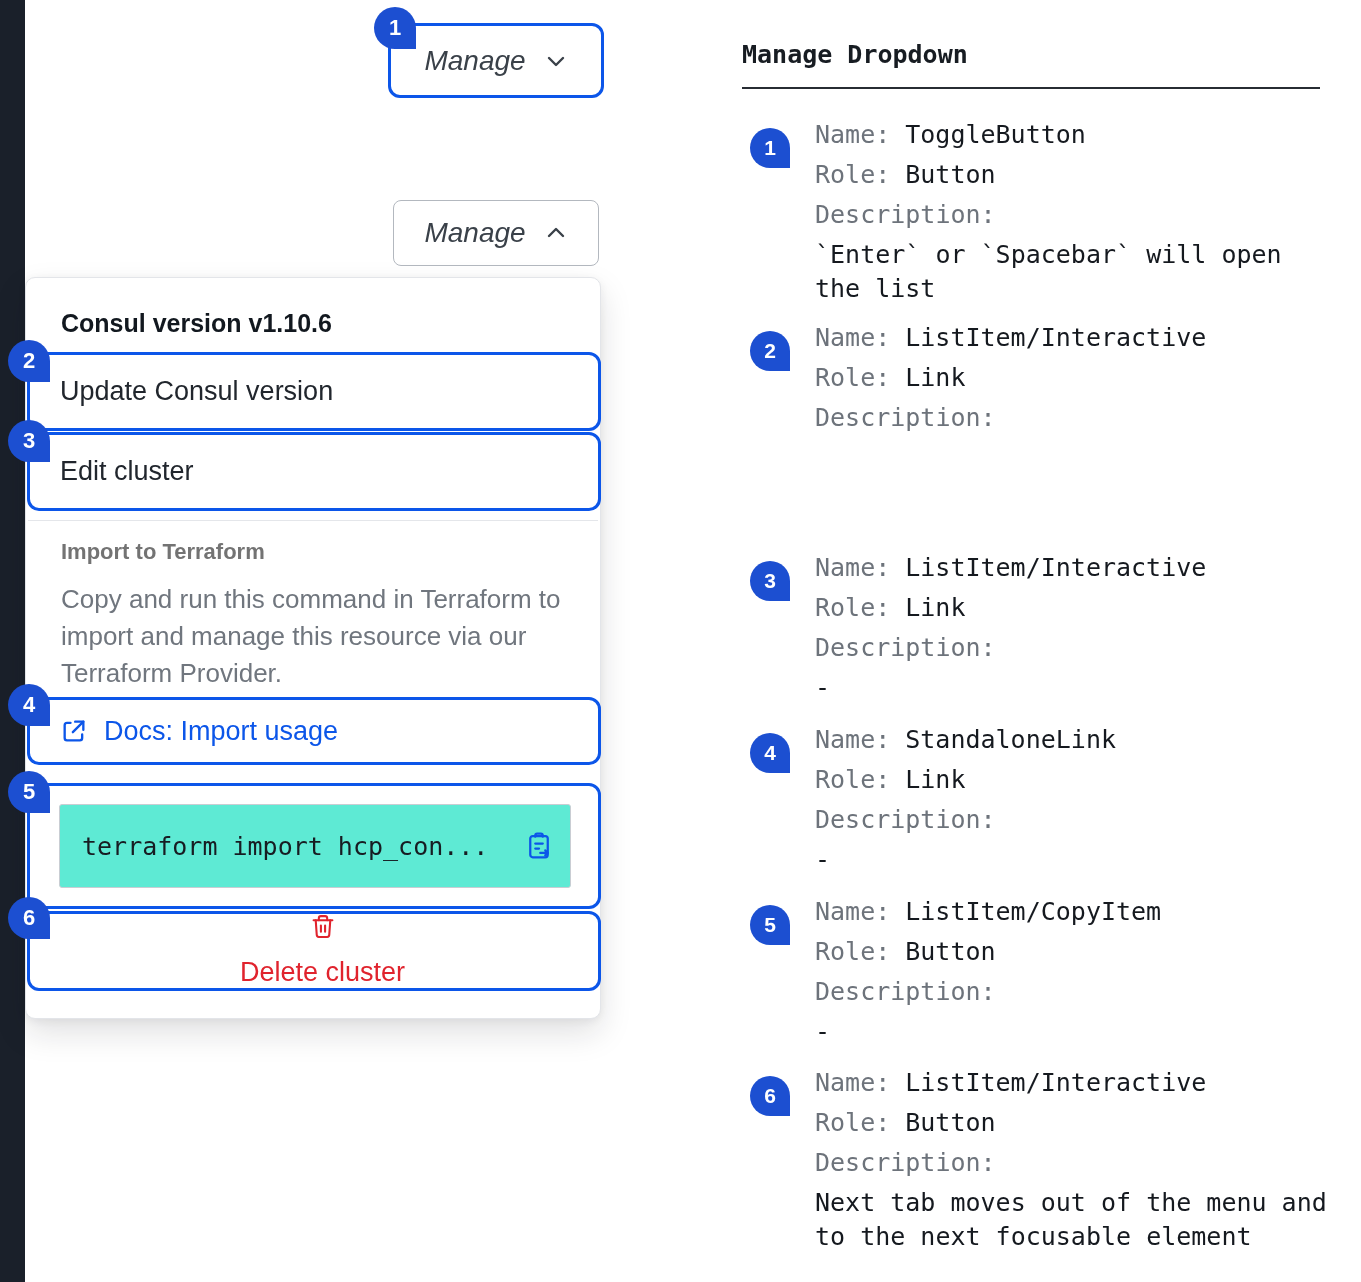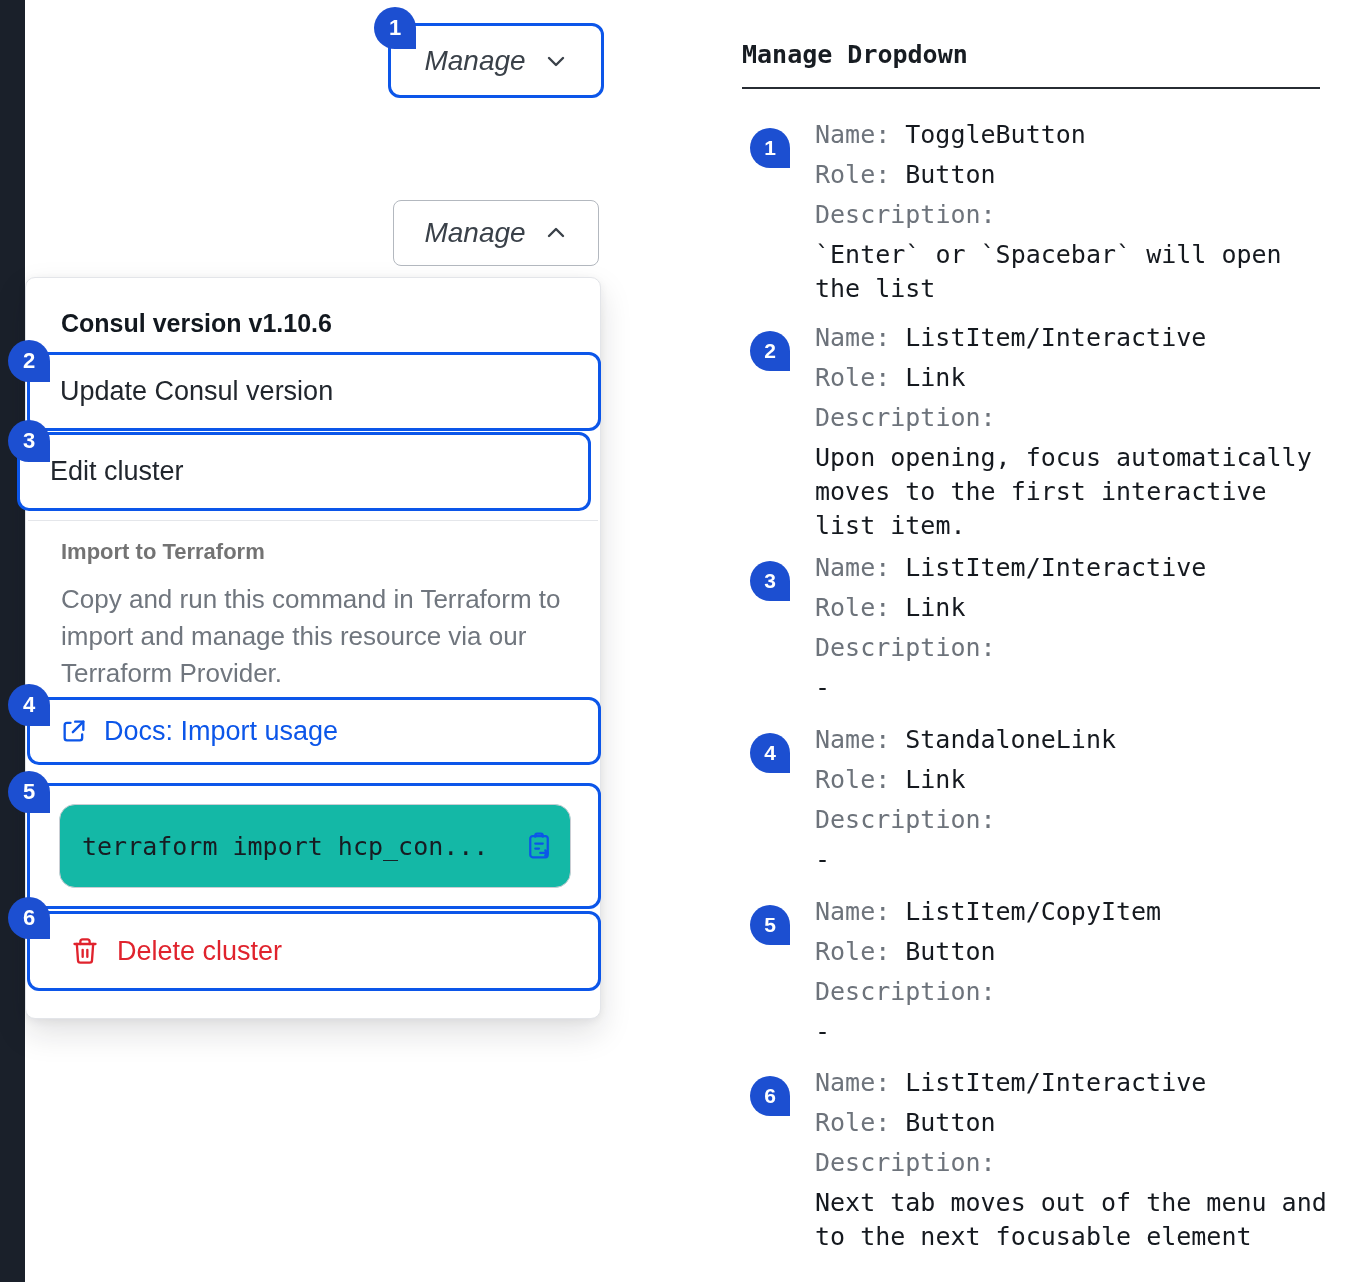--- a/index.html
+++ b/index.html
@@ -32,25 +32,25 @@
   .panel-header{position:absolute;left:35px;top:31px;font-size:25px;font-weight:700;color:#12181f;}
   .divider{position:absolute;left:2px;top:242px;width:570px;height:1px;background:#e4e6ea;}
   .import-title{position:absolute;left:35px;top:261px;font-size:22px;font-weight:700;color:#737373;}
   .import-desc{position:absolute;left:35px;top:303px;width:512px;font-size:26px;line-height:37px;color:#70767e;}
 
   .menu-item{width:100%;height:100%;display:flex;align-items:center;padding-left:30px;
     font-size:27px;color:#21262d;cursor:pointer;}
   .docs-link{display:flex;align-items:center;gap:16px;padding-left:30px;width:100%;height:100%;
     font-size:27px;font-weight:500;color:var(--link-blue);text-decoration:none;cursor:pointer;}
   .code-box{margin-left:29px;width:512px;height:84px;display:flex;align-items:center;
-    border:1px solid #c9cdd3;border-radius:16px;padding:0 16px 0 22px;background:#14b8a6;}
+    border:1px solid #c9cdd3;border-radius:3px;padding:0 16px 0 22px;background:#5eead4;}
   .code-text{flex:1;font-family:"DejaVu Sans Mono",monospace;font-size:25px;color:#171c22;}
   .copy-btn{background:none;border:none;color:var(--accent);cursor:pointer;display:flex;padding:0;}
-  .delete-item{display:flex;align-items:center;gap:18px;padding-left:41px;width:100%;height:100%;
-    font-size:27px;font-weight:500;color:var(--danger-red);cursor:pointer;}
+  .delete-item{display:flex;align-items:center;gap:18px;padding-left:17px;width:100%;height:100%;
+    font-size:27px;font-weight:500;color:var(--danger-red);cursor:pointer;flex-direction:column;}
 
   .doc-title{position:absolute;left:742px;top:40px;font-family:"DejaVu Sans Mono",monospace;
     font-size:25px;font-weight:600;color:#171c22;}
   .doc-hr{position:absolute;left:742px;top:87px;width:578px;height:2px;background:#272c33;}
 
   .entry{position:absolute;left:750px;display:flex;align-items:flex-start;}
   .entry-text{margin-left:25px;width:515px;font-family:"DejaVu Sans Mono",monospace;
     font-size:25px;color:var(--text-dark);}
   .entry-text .line{line-height:40px;white-space:nowrap;}
   .entry-text .lbl{color:var(--text-muted);}
@@ -84,21 +84,21 @@
   <div class="divider"></div>
   <div class="import-title">Import to Terraform</div>
   <p class="import-desc">Copy and run this command in Terraform to import and manage this resource via our Terraform Provider.</p>
 </div>
 
 <div class="ring" style="left:27px;top:352px;width:574px;height:79px;">
   <div class="menu-item">Update Consul version</div>
 </div>
 <div class="num-badge" style="left:8px;top:340px;">2</div>
 
-<div class="ring" style="left:17px;top:432px;width:574px;height:79px;">
+<div class="ring" style="left:27px;top:432px;width:574px;height:79px;">
   <div class="menu-item">Edit cluster</div>
 </div>
 <div class="num-badge" style="left:8px;top:420px;">3</div>
 
 <div class="ring" style="left:27px;top:697px;width:574px;height:68px;">
   <a class="docs-link">
     <svg width="28" height="28" viewBox="0 0 24 24" fill="none" stroke="currentColor" stroke-width="2" stroke-linecap="round" stroke-linejoin="round">
         <path d="M9 5H6a2 2 0 0 0-2 2v11a2 2 0 0 0 2 2h11a2 2 0 0 0 2-2v-3"></path>
         <path d="M13 4h7v7"></path>
         <path d="M20 4l-9 9"></path>
@@ -150,21 +150,20 @@
     <div class="body">`Enter` or `Spacebar` will open the list</div>
   </div>
 </div>
 
 <div class="entry" style="top:318px;">
   <div class="num-badge sm">2</div>
   <div class="entry-text">
     <div class="line"><span class="lbl">Name:</span><span class="val">ListItem/Interactive</span></div>
     <div class="line"><span class="lbl">Role:</span><span class="val">Link</span></div>
     <div class="line"><span class="lbl">Description:</span></div>
-    <div class="body">Upon opening, focus automatically moves to the first interactive list item.</div>
   </div>
 </div>
 
 <div class="entry" style="top:548px;">
   <div class="num-badge sm">3</div>
   <div class="entry-text">
     <div class="line"><span class="lbl">Name:</span><span class="val">ListItem/Interactive</span></div>
     <div class="line"><span class="lbl">Role:</span><span class="val">Link</span></div>
     <div class="line"><span class="lbl">Description:</span></div>
     <div class="body">-</div>

